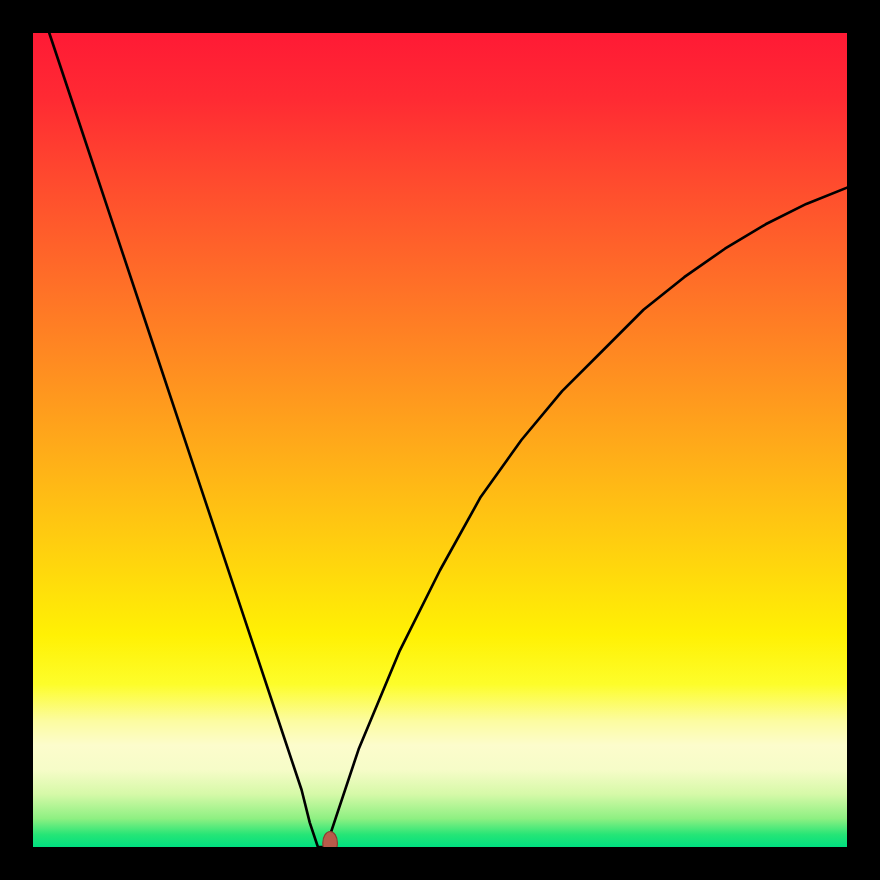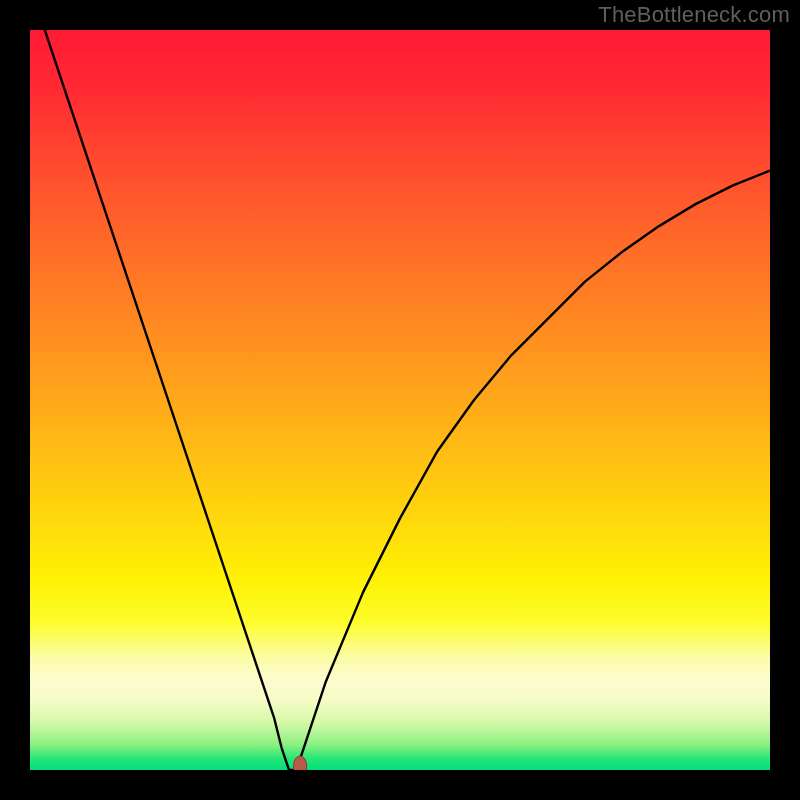--- a/index.html
+++ b/index.html
@@ -40,21 +40,20 @@
     display: block;
     width: 740px;
     height: 740px;
   }
 </style>
 </head>
 <body>
 
 <div class="frame">
 
-  <div class="watermark">TheBottleneck.com</div>
 
   <div class="plot-area">
     <svg viewBox="0 0 740 740" preserveAspectRatio="none">
       <defs>
         <linearGradient id="bg-grad" x1="0" y1="0" x2="0" y2="1">
         <stop offset="0%" stop-color="#ff1a35"></stop>
             <stop offset="8%" stop-color="#ff2a33"></stop>
             <stop offset="18%" stop-color="#ff4a2e"></stop>
             <stop offset="30%" stop-color="#ff6d28"></stop>
             <stop offset="42%" stop-color="#ff9020"></stop>

